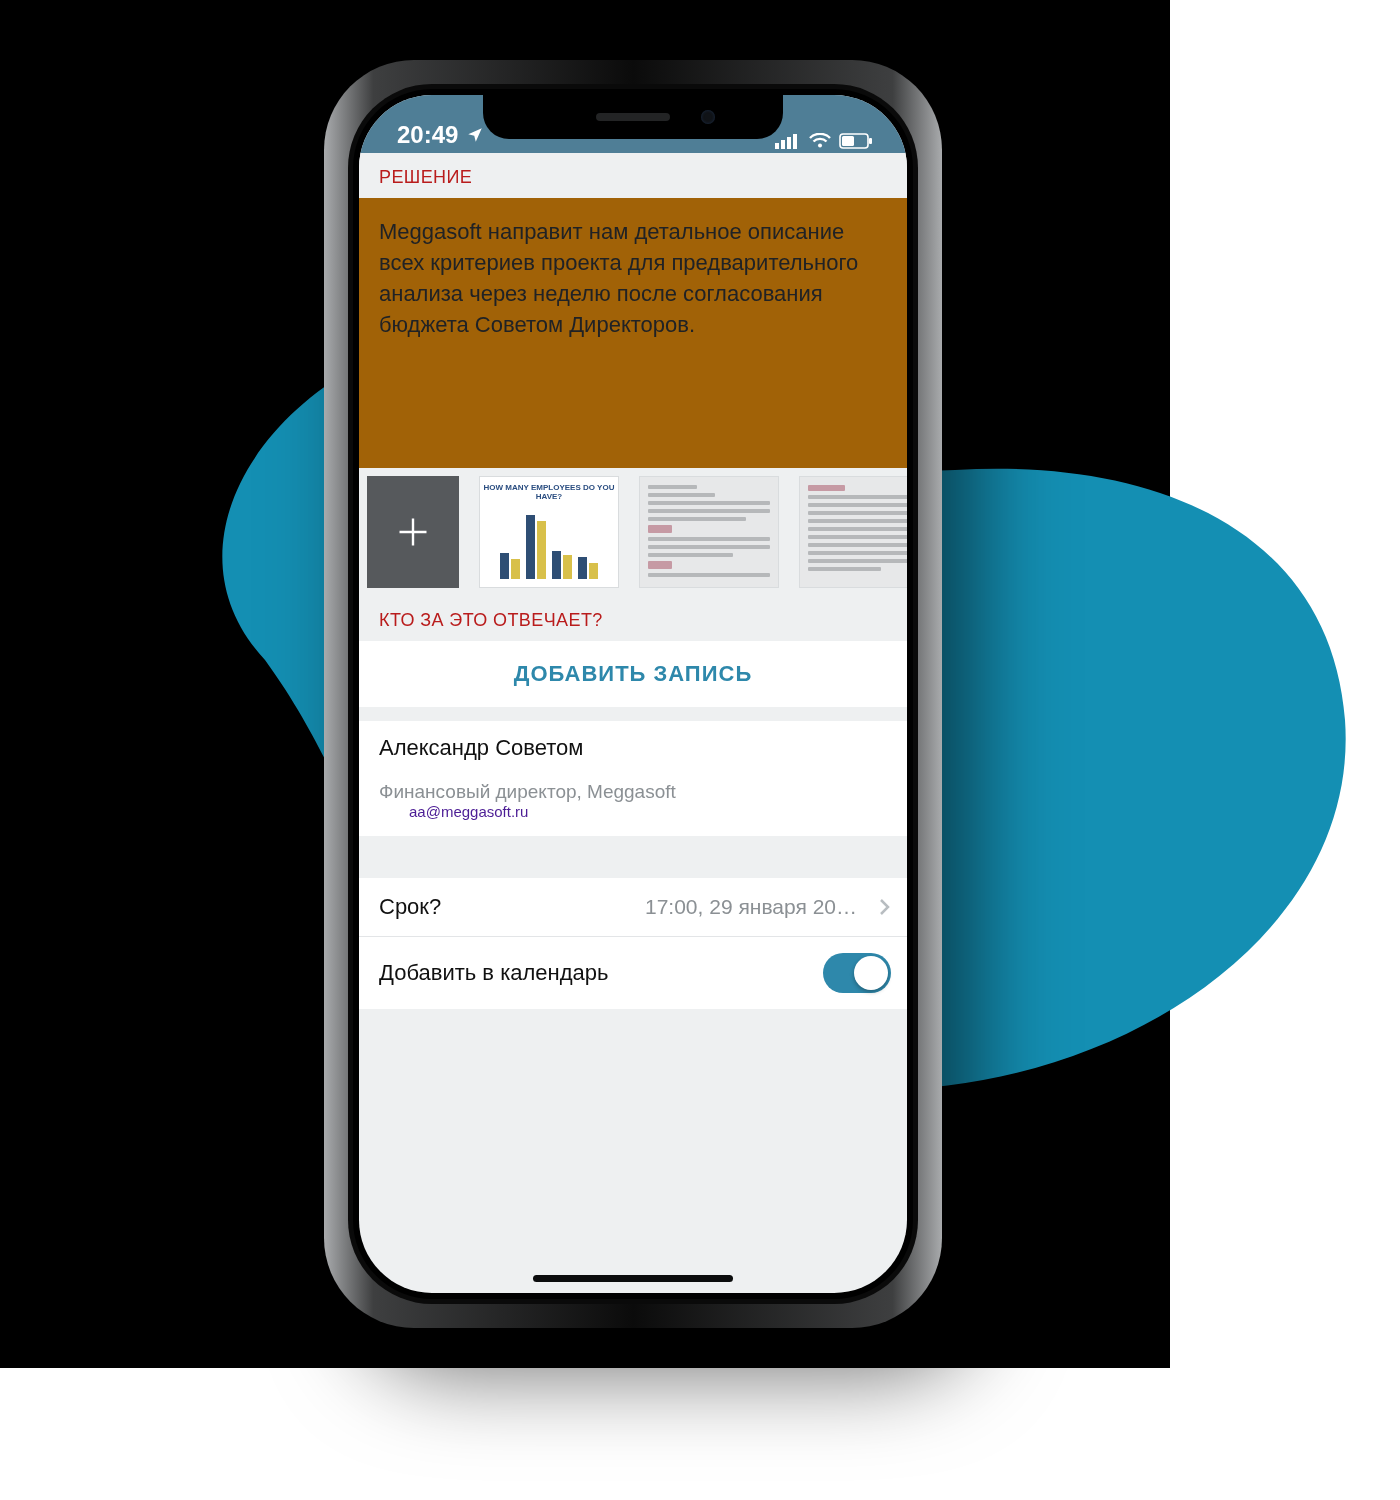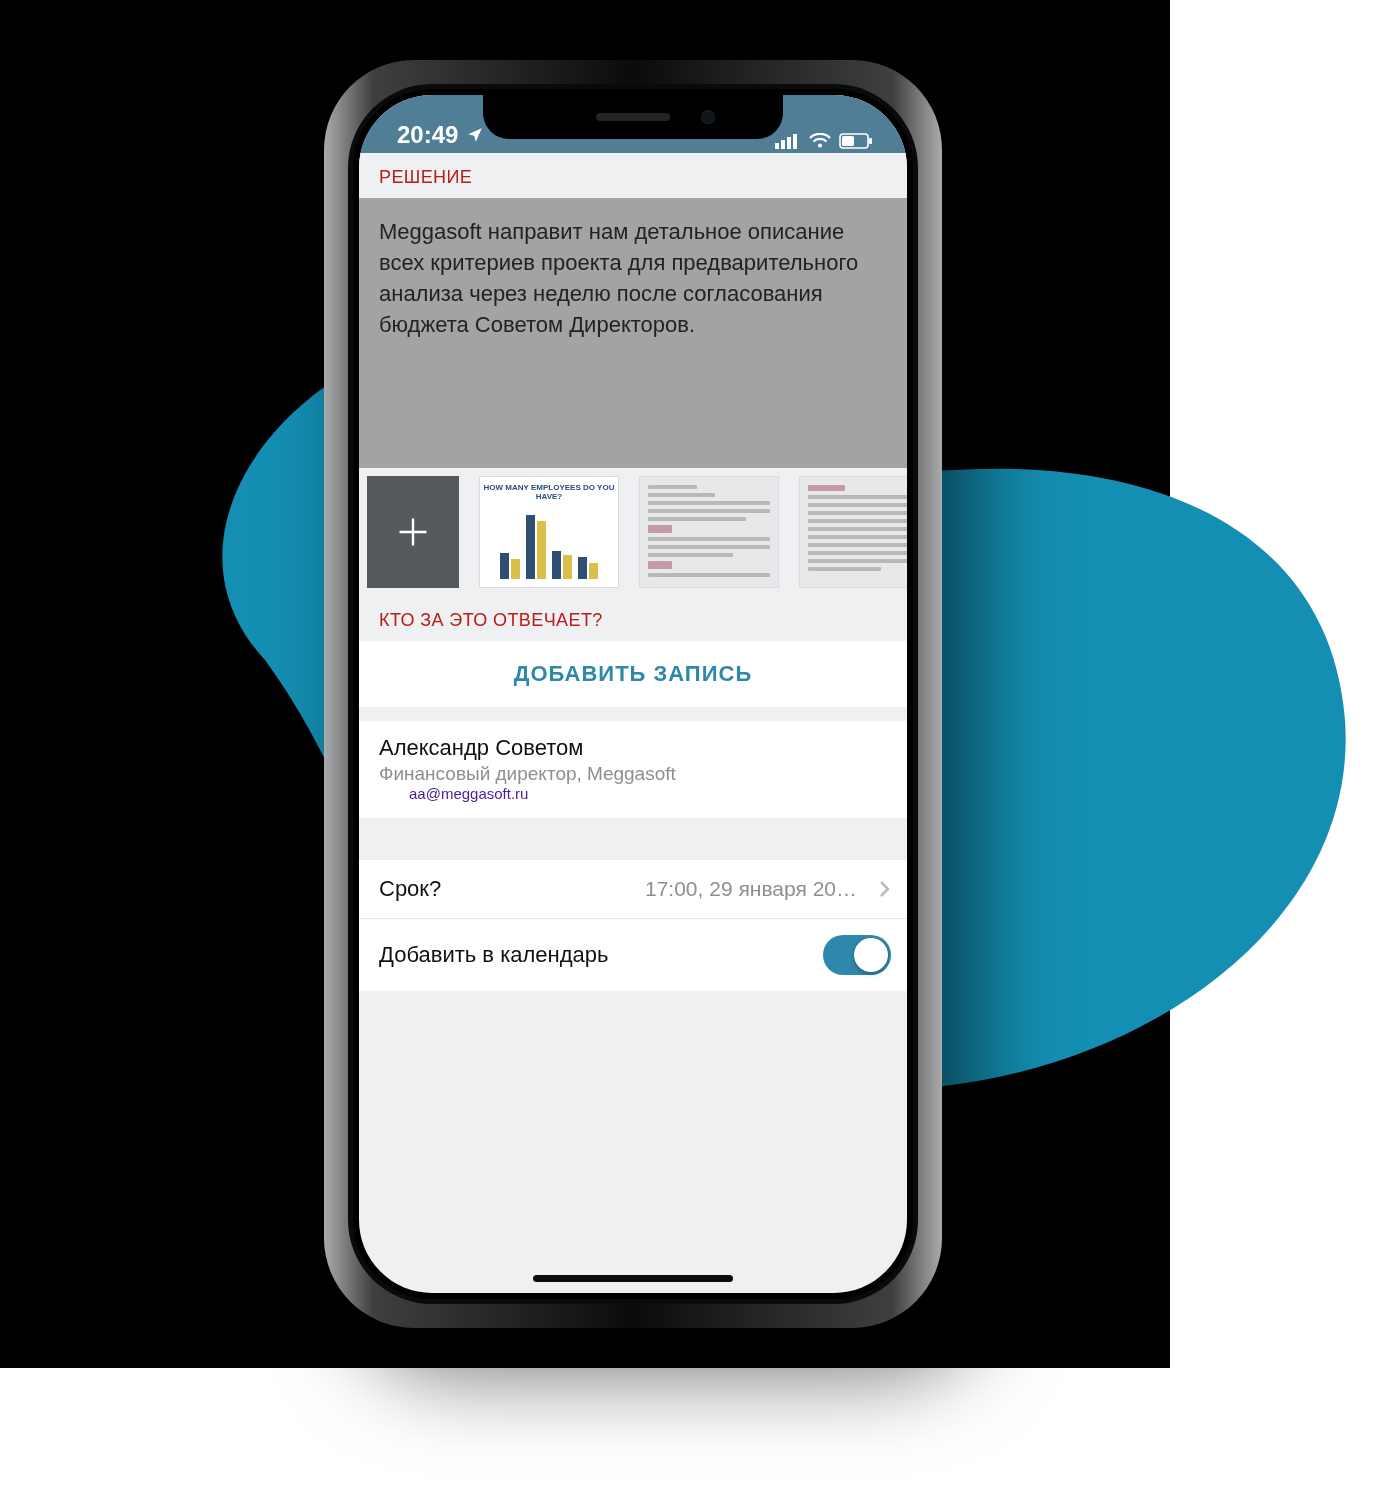--- a/index.html
+++ b/index.html
@@ -23,39 +23,39 @@
   .statusbar { height:58px; background:#4f7e96; color:#fff; display:flex; justify-content:space-between; align-items:flex-end; padding:0 28px 4px 28px; font-size:24px; font-weight:600; position:relative; }
   .statusbar .left { display:flex; align-items:center; gap:8px; padding-left:10px; }
   .statusbar .right { display:flex; align-items:center; gap:8px; padding-right:6px; }
   .statusbar svg { display:block; }
   
   .navheader { height:68px; background:#4f7e96; color:#fff; display:flex; align-items:center; justify-content:space-between; padding:0 24px; font-size:26px; font-weight:600; }
   .x-icon, .check-icon { width:34px; height:34px; display:flex; align-items:center; justify-content:center; }
   .navtitle { flex:1; text-align:center; letter-spacing:.3px; }
   
   .section-label { font-size:18px; color:#b91c1c; letter-spacing:.4px; padding:14px 20px 10px 20px; background:#eef0f1; text-transform:uppercase; }
-  .decision { background:#a3a3a3; padding:18px 20px 18px 20px; font-size:22px; line-height:31px; color:#202225; min-height:270px; }
+  .decision { background:#a16207; padding:18px 20px 18px 20px; font-size:22px; line-height:31px; color:#202225; min-height:270px; }
   
   .attachments { background:#eef0f1; padding:8px 0 8px 8px; display:flex; gap:20px; height:128px; align-items:stretch; }
   .attach-add { width:92px; height:112px; background:#56595c; display:flex; align-items:center; justify-content:center; flex:0 0 auto; }
   .attach-add svg { stroke:#fff; }
   .thumb { width:140px; height:112px; background:#fff; border:1px solid #d9dcde; flex:0 0 auto; overflow:hidden; }
   .thumb.doc { background:#e7e8e9; }
   .thumb .mini-title{ font-size:8px; color:#2a4d80; font-weight:700; text-align:center; padding-top:6px;}
   .mini-chart{ display:flex; align-items:flex-end; justify-content:center; gap:6px; height:78px; padding:4px 8px 0 8px;}
   .mini-chart .grp{ display:flex; gap:2px; align-items:flex-end;}
   .mini-chart .b{ width:9px; }
   .mini-chart .b.a{ background:#2e4e74;}
   .mini-chart .b.b2{ background:#d8c04a;}
   
   .addrecord { background:#fff; text-align:center; font-size:22px; font-weight:600; color:#2e88ab; letter-spacing:1px; padding:20px 10px; }
   .gap { height:14px; background:#eef0f1;}
   .person { background:#fff; padding:14px 20px 16px 20px; }
   .person .name { font-size:22px; color:#111; }
-  .person .role { font-size:19px; color:#8b9094; margin-top:2px;}
+  .person .role { font-size:19px; color:#8b9094; margin-top:20px;}
   .person .mail { font-size:15px; color:#4c1d95;margin-left:30px; }
   
   .row { background:#fff; display:flex; align-items:center; justify-content:space-between; padding:16px 16px 16px 20px; font-size:22px; color:#111;}
   .row .value { color:#8b9094; font-size:21px; display:flex; align-items:center; gap:22px;}
   .chevron { color:#b8bdc1; }
   
   .toggle { width:68px; height:40px; border-radius:20px; background:#2e88ab; position:relative; }
   .toggle .knob{ position:absolute; right:3px; top:3px; width:34px; height:34px; border-radius:50%; background:#fff; box-shadow:0 2px 4px rgba(0,0,0,.3);}
   
   .homebar { position:absolute; bottom:11px; left:50%; transform:translateX(-50%); width:200px; height:7px; border-radius:4px; background:#0b0c0d; z-index:5;}

